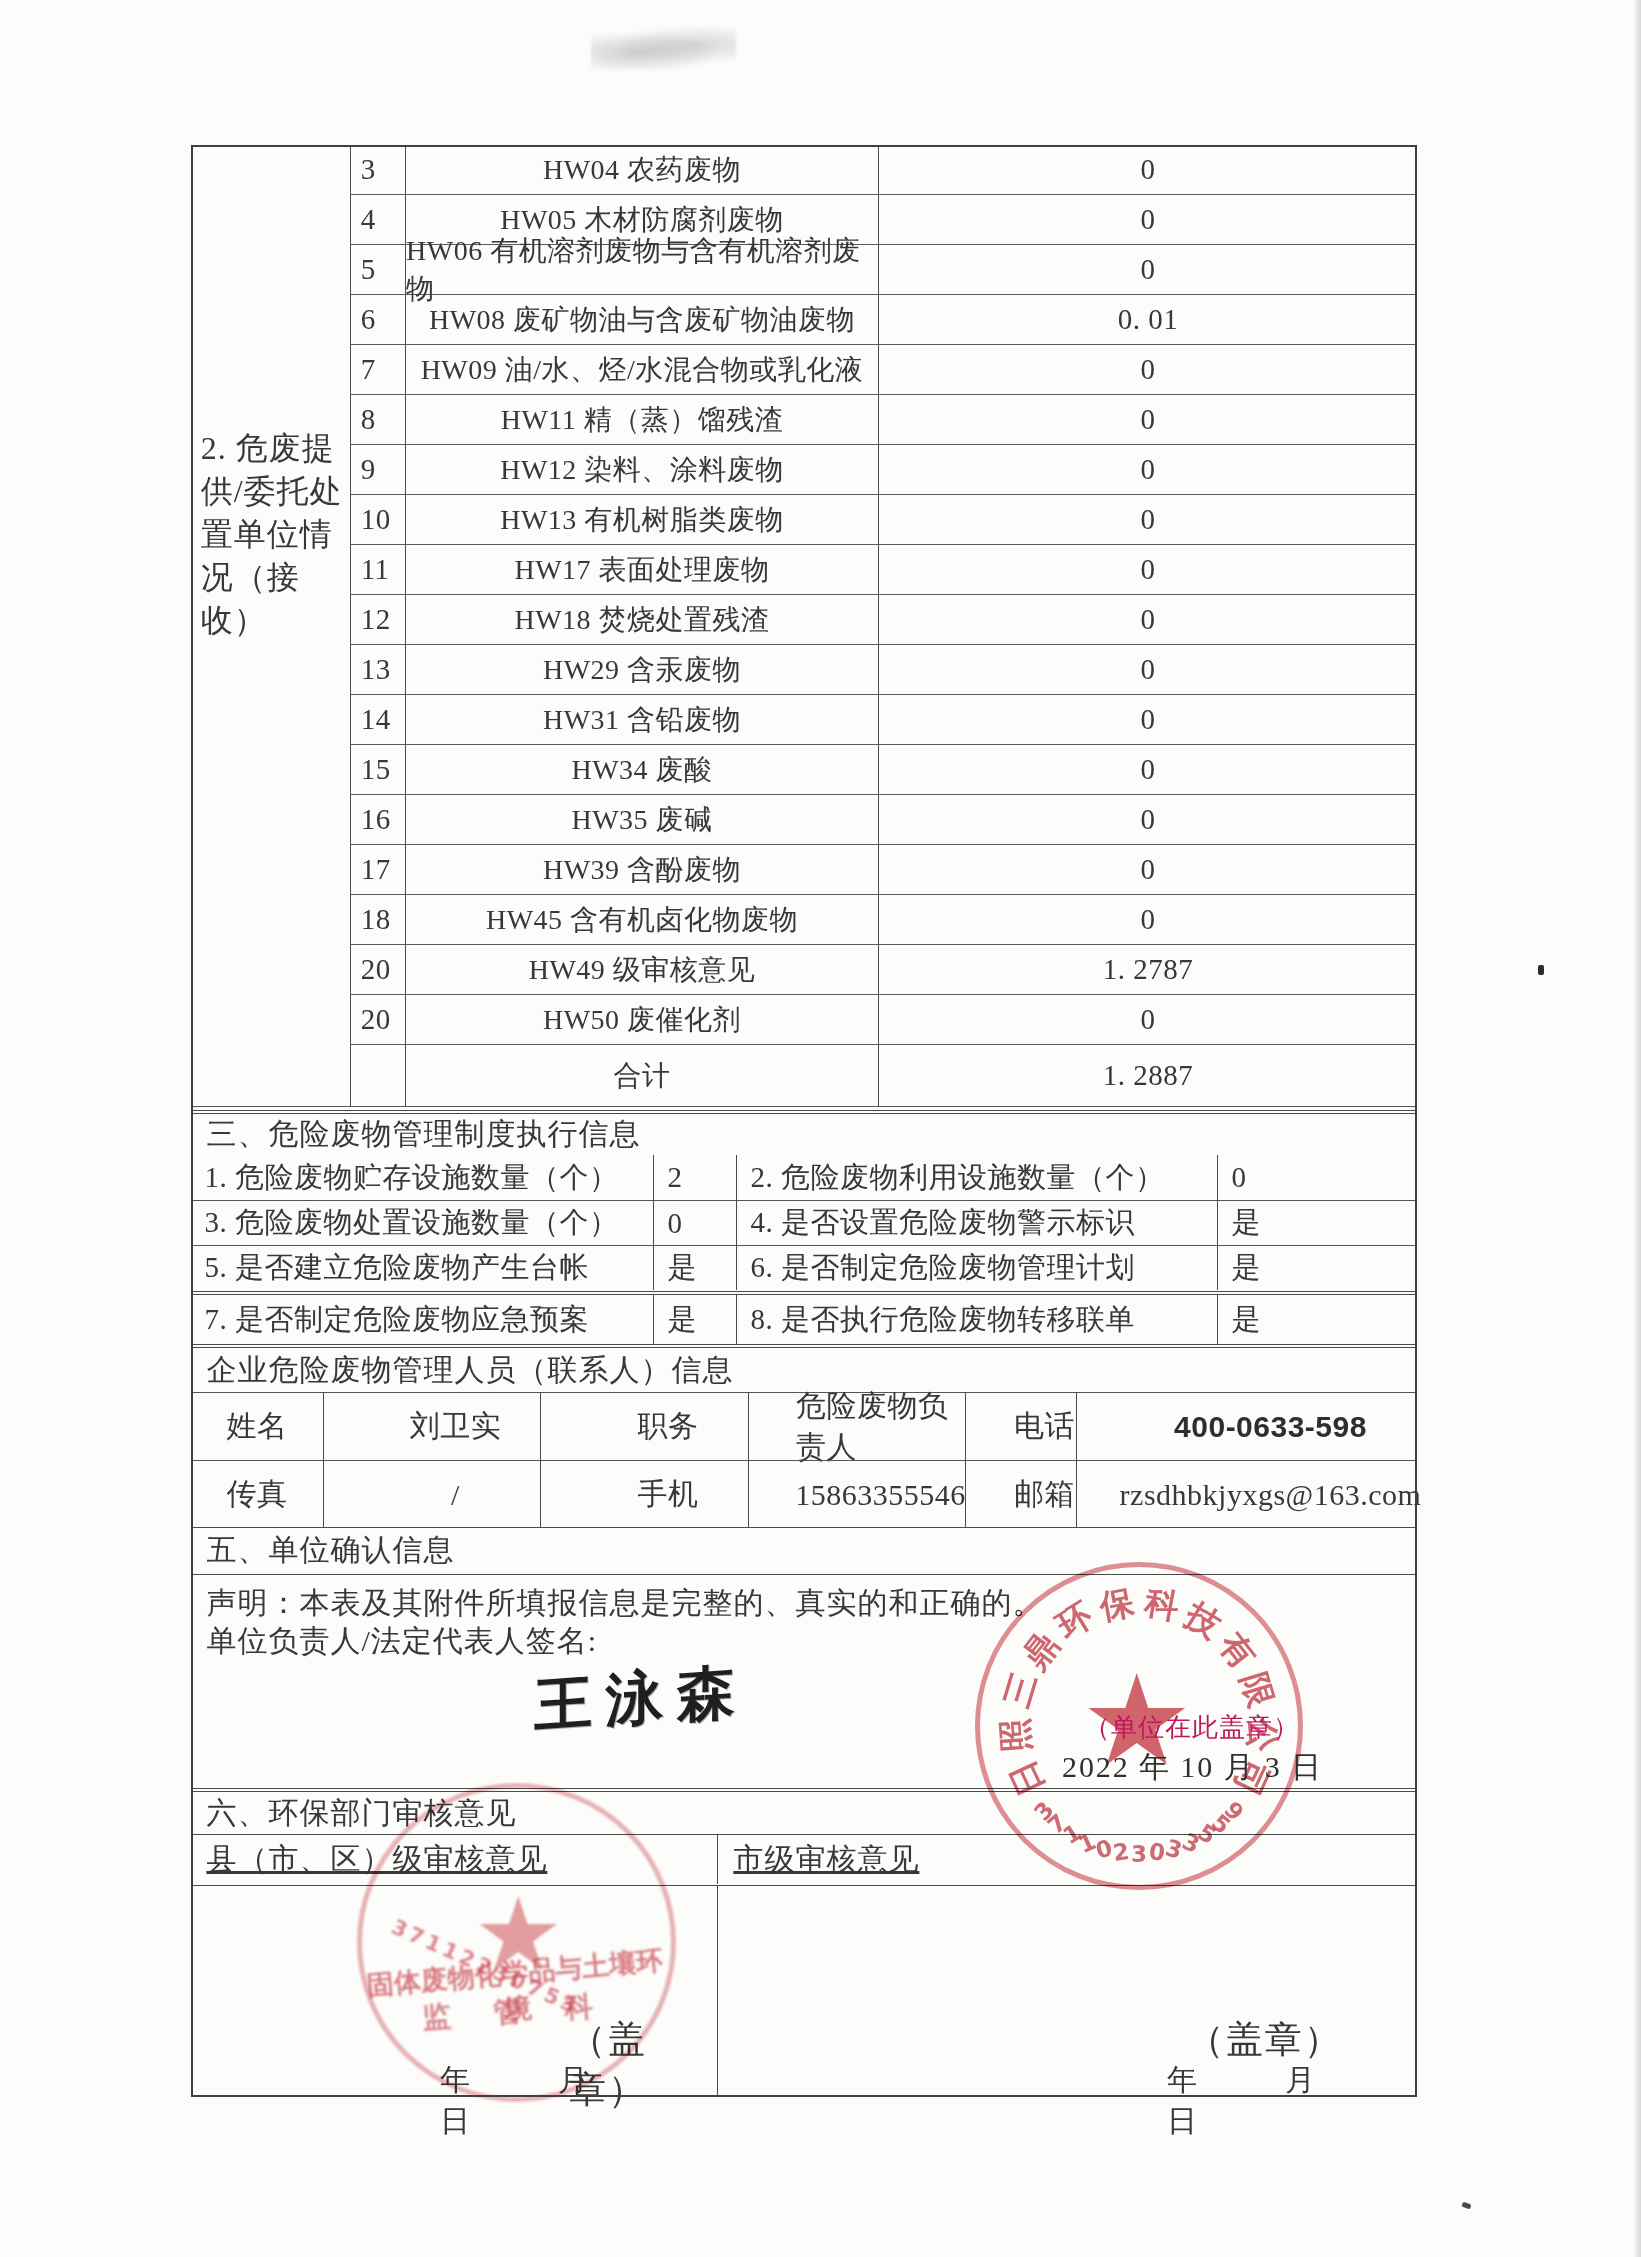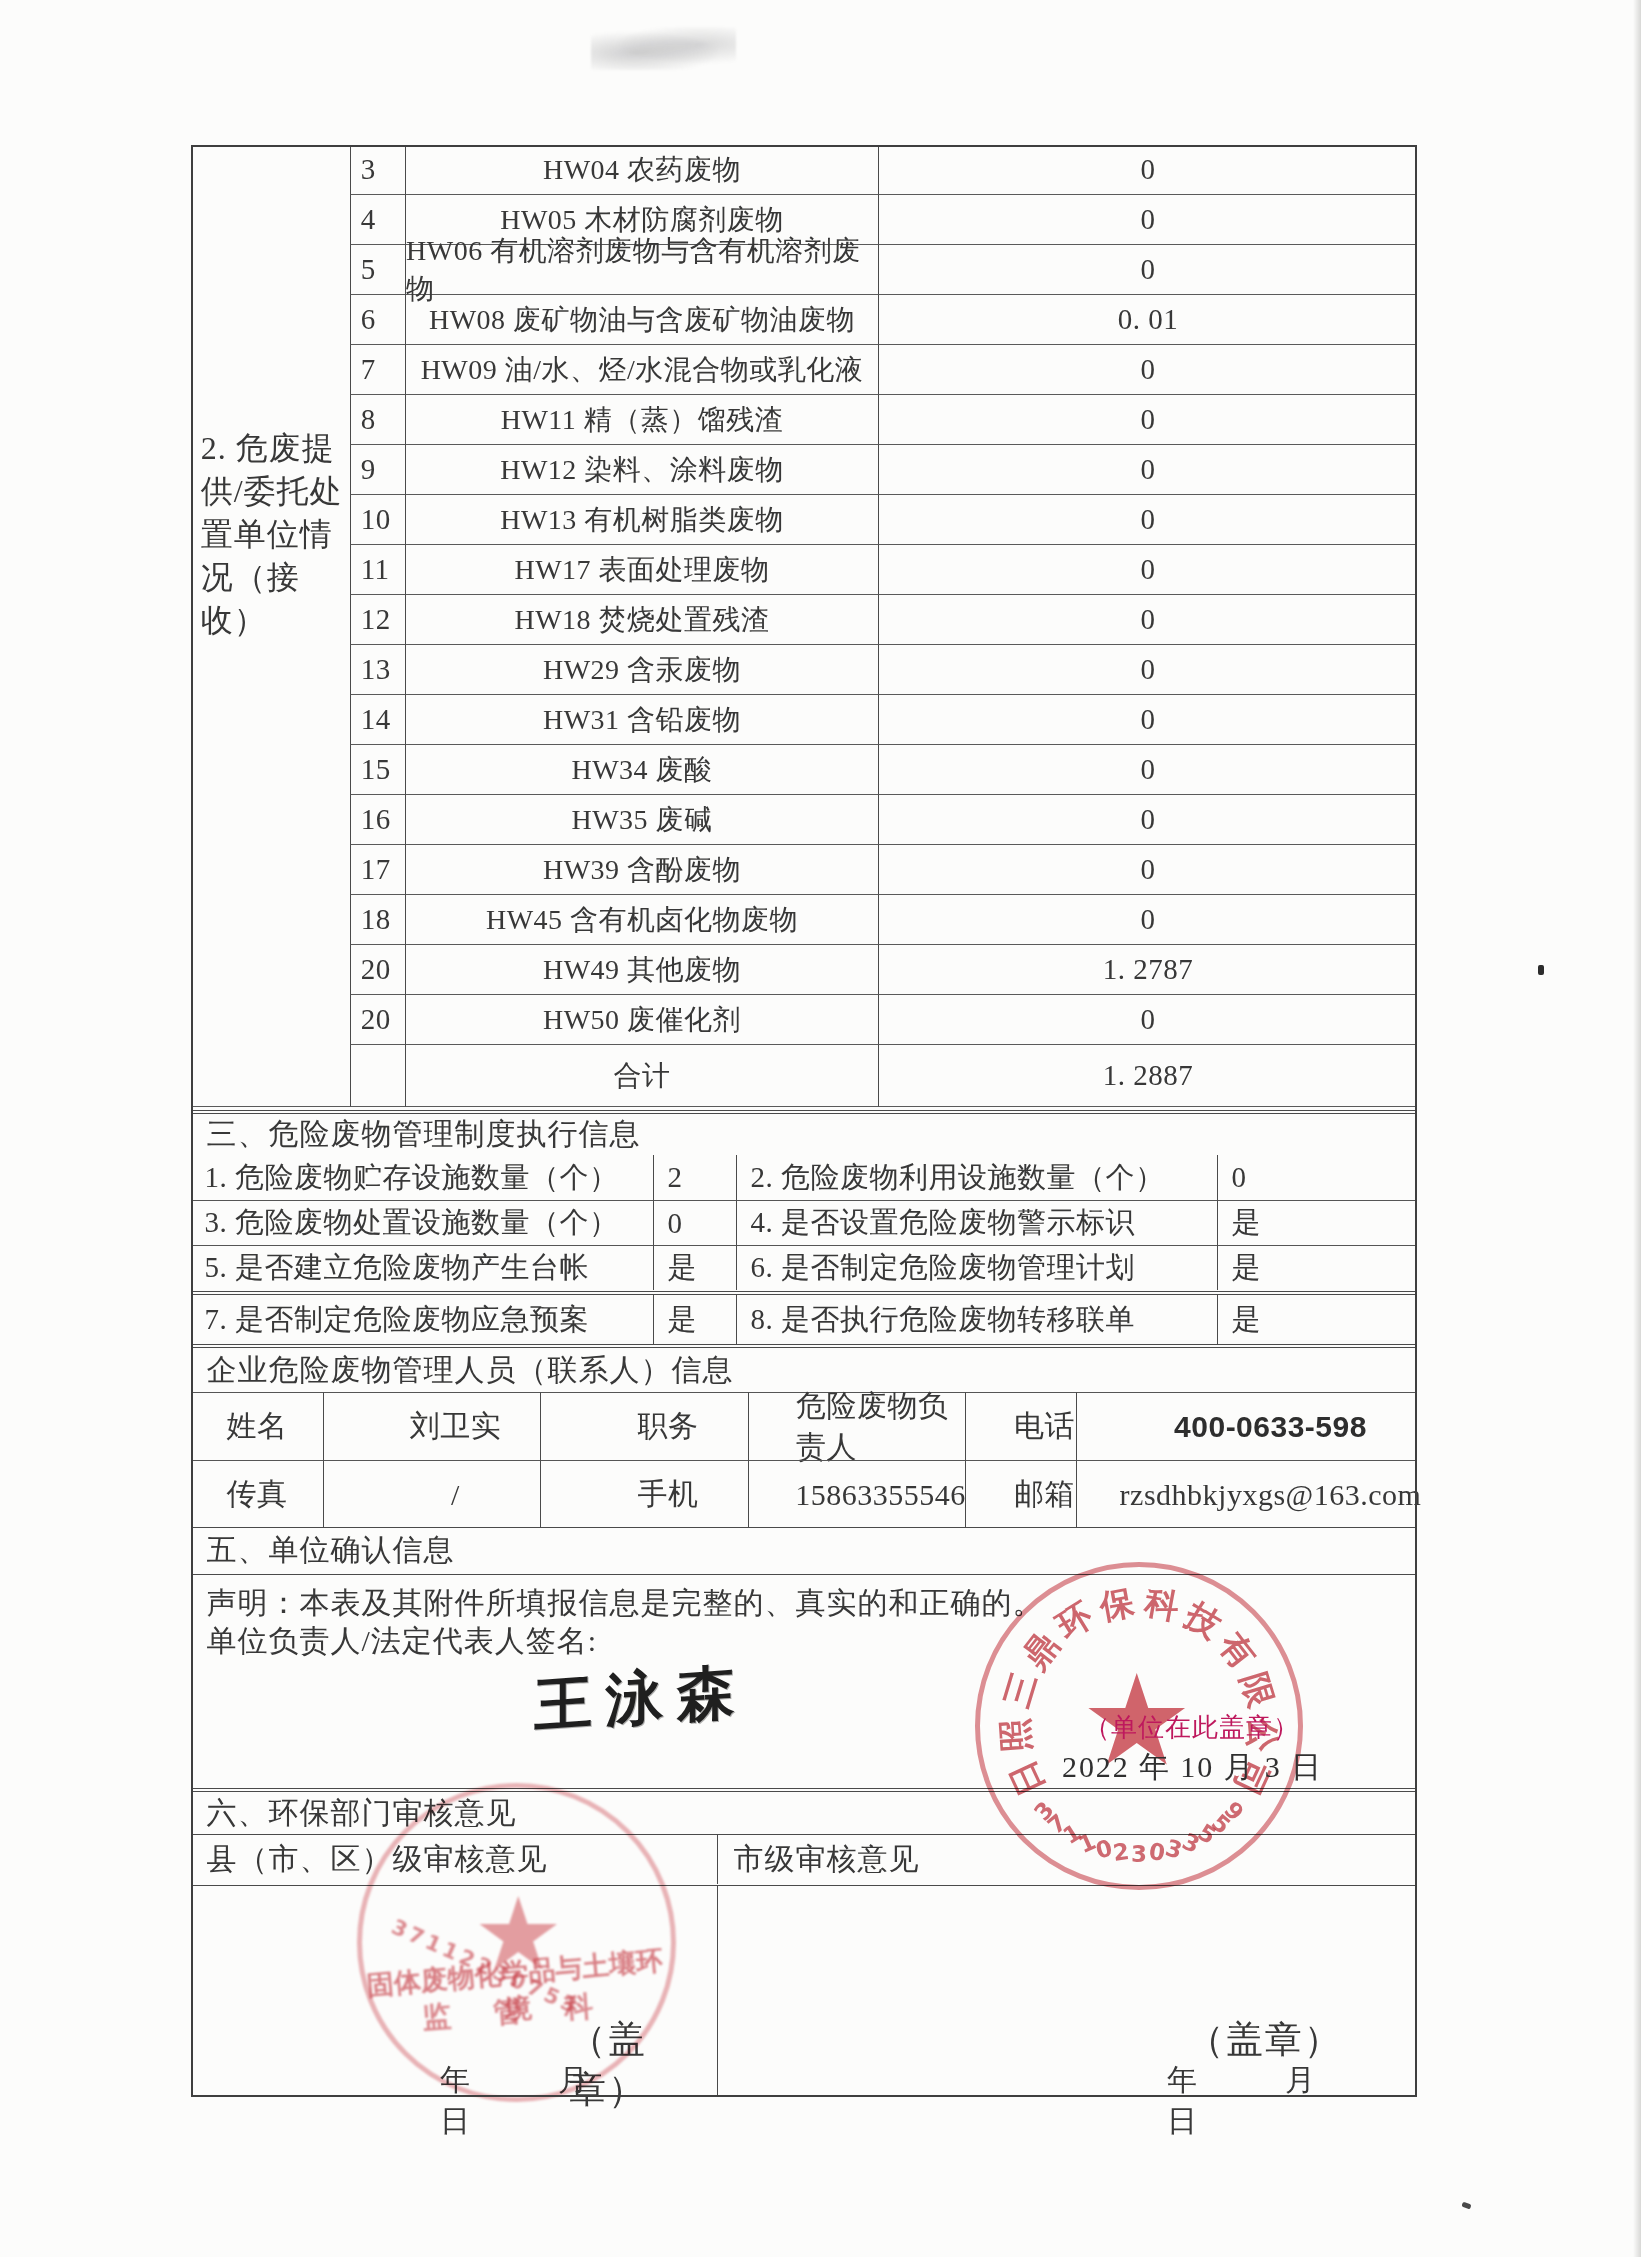--- a/index.html
+++ b/index.html
@@ -54,21 +54,21 @@
   
   .declare-cell{position:relative;}
   .decl-line1{position:absolute;left:15.4px;top:7.7px;font-size:30px;letter-spacing:1px;}
   .decl-line2{position:absolute;left:15.4px;top:46px;font-size:30px;letter-spacing:1px;}
   .signature{position:absolute;left:343px;top:85px;font-size:58px;font-weight:bold;
     color:#1f1f1f;transform:rotate(-4deg) skewX(-4deg);letter-spacing:13.5px;
     text-shadow:1px 1px 0 rgba(30,30,30,.35);}
   .stamp-note{position:absolute;left:893px;top:135px;font-size:26px;letter-spacing:1px;color:#be185d;z-index:9;}
   .stamp-date{position:absolute;left:871px;top:172px;font-size:30px;letter-spacing:1.9px;color:#2f2f2f;z-index:9;}
   
-  .s6-row{display:grid;grid-template-columns:526px 700px;}
+  .s6-row{display:grid;grid-template-columns:526px 700px;text-decoration:underline;}
   .s6-row>div{box-sizing:border-box;display:flex;align-items:center;
     padding-left:15.4px;font-size:30px;letter-spacing:1px;}
   .s6-row>div.vline{border-left:1.9px solid #4a4a4a;}
   .review-cell{position:relative;padding:0 !important;}
   .seal-hint{position:absolute;font-size:37px;letter-spacing:1.9px;}
   .ymd{position:absolute;font-size:30px;letter-spacing:29px;}
   
   .stamp{position:absolute;mix-blend-mode:multiply;z-index:5;}
   .stamp-ring{position:absolute;border-radius:50%;box-sizing:border-box;}
   .company-stamp{left:975px;top:1562px;width:328px;height:328px;filter:blur(0.5px);}
@@ -159,21 +159,21 @@
       <div class="cell rowno">16</div>
       <div class="cell ">HW35 废碱</div>
       <div class="cell wval">0</div>
       <div class="cell rowno">17</div>
       <div class="cell ">HW39 含酚废物</div>
       <div class="cell wval">0</div>
       <div class="cell rowno">18</div>
       <div class="cell ">HW45 含有机卤化物废物</div>
       <div class="cell wval">0</div>
       <div class="cell rowno">20</div>
-      <div class="cell ">HW49 其他废物</div>
+      <div class="cell ">HW49 级审核意见</div>
       <div class="cell wval">1. 2787</div>
       <div class="cell rowno">20</div>
       <div class="cell ">HW50 废催化剂</div>
       <div class="cell wval">0</div>
       <div class="cell rowno"></div>
       <div class="cell ">合计</div>
       <div class="cell wval">1. 2887</div>
     </div>
 
   <div class="blk sec-header dbl" style="top:1110px;height:44px;">

